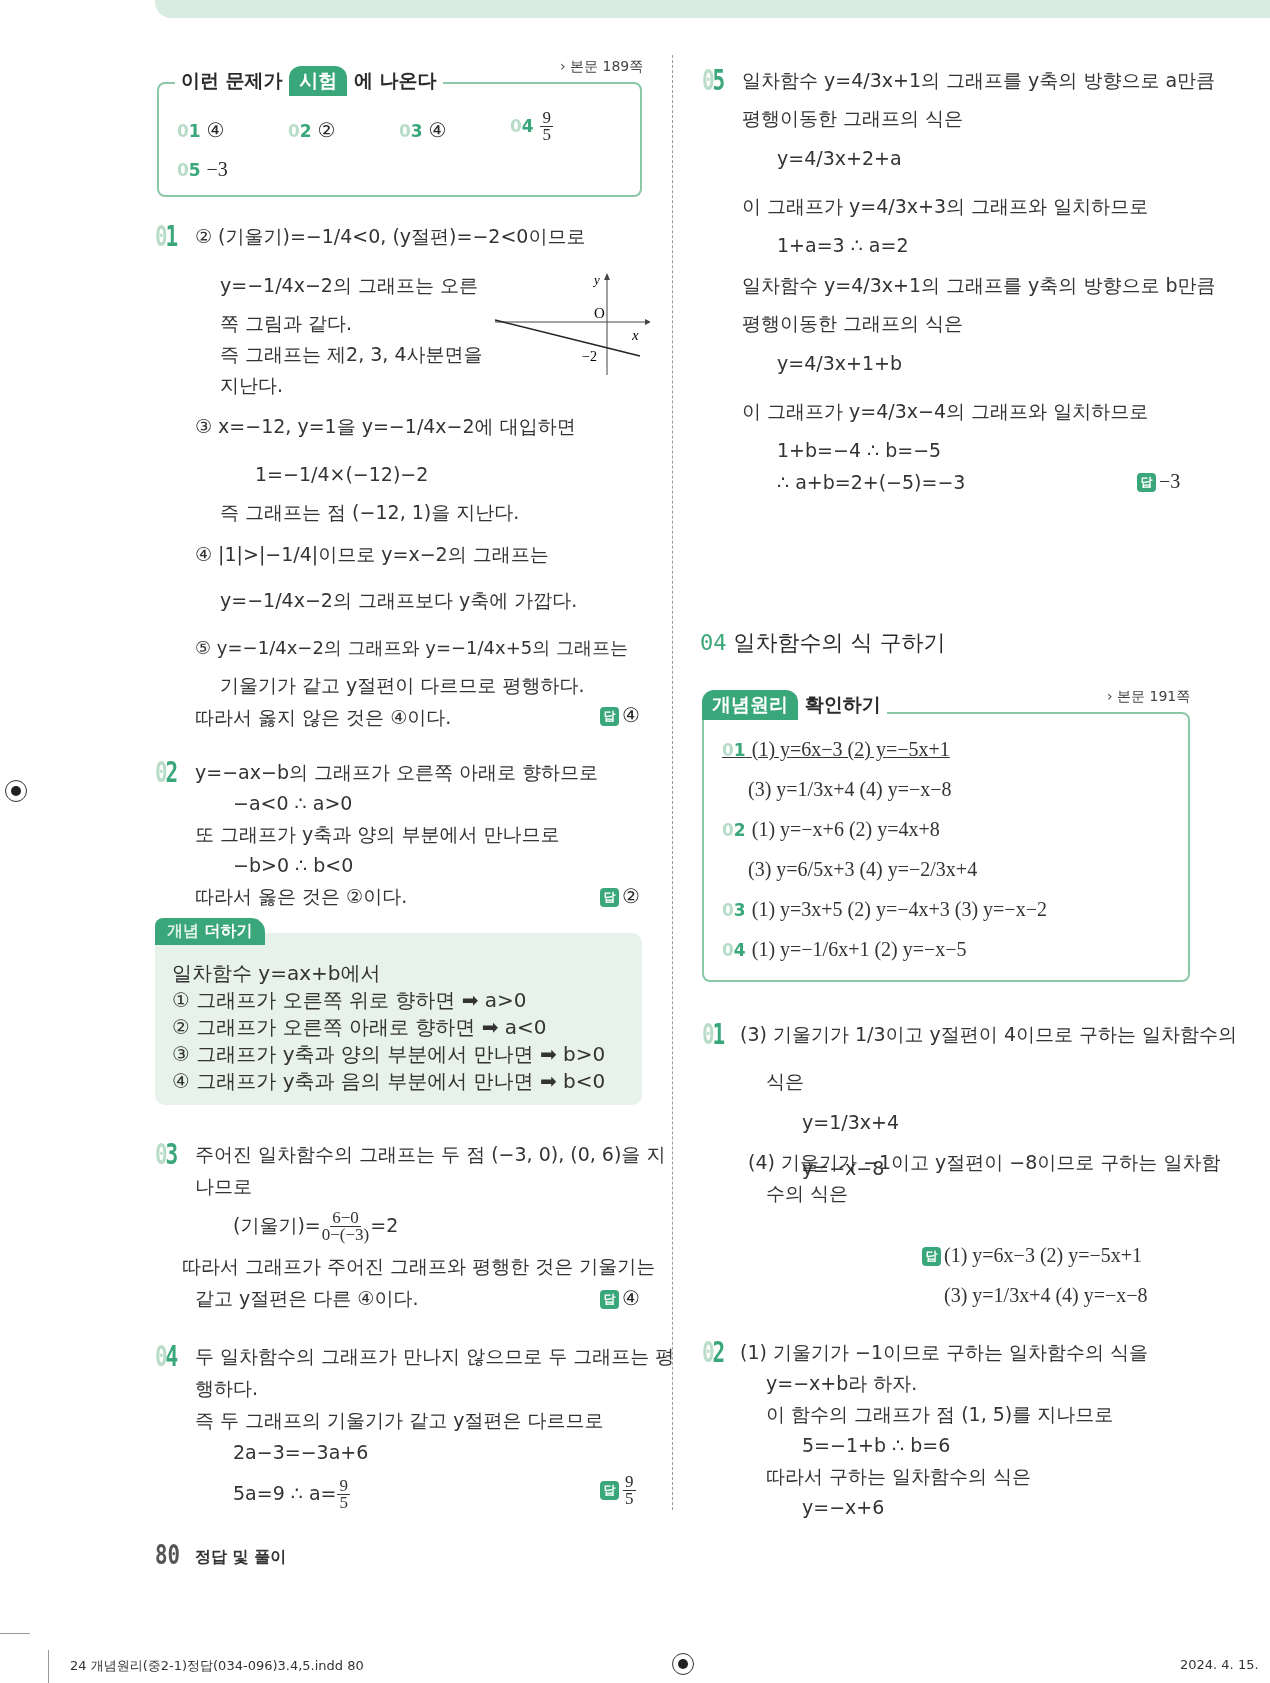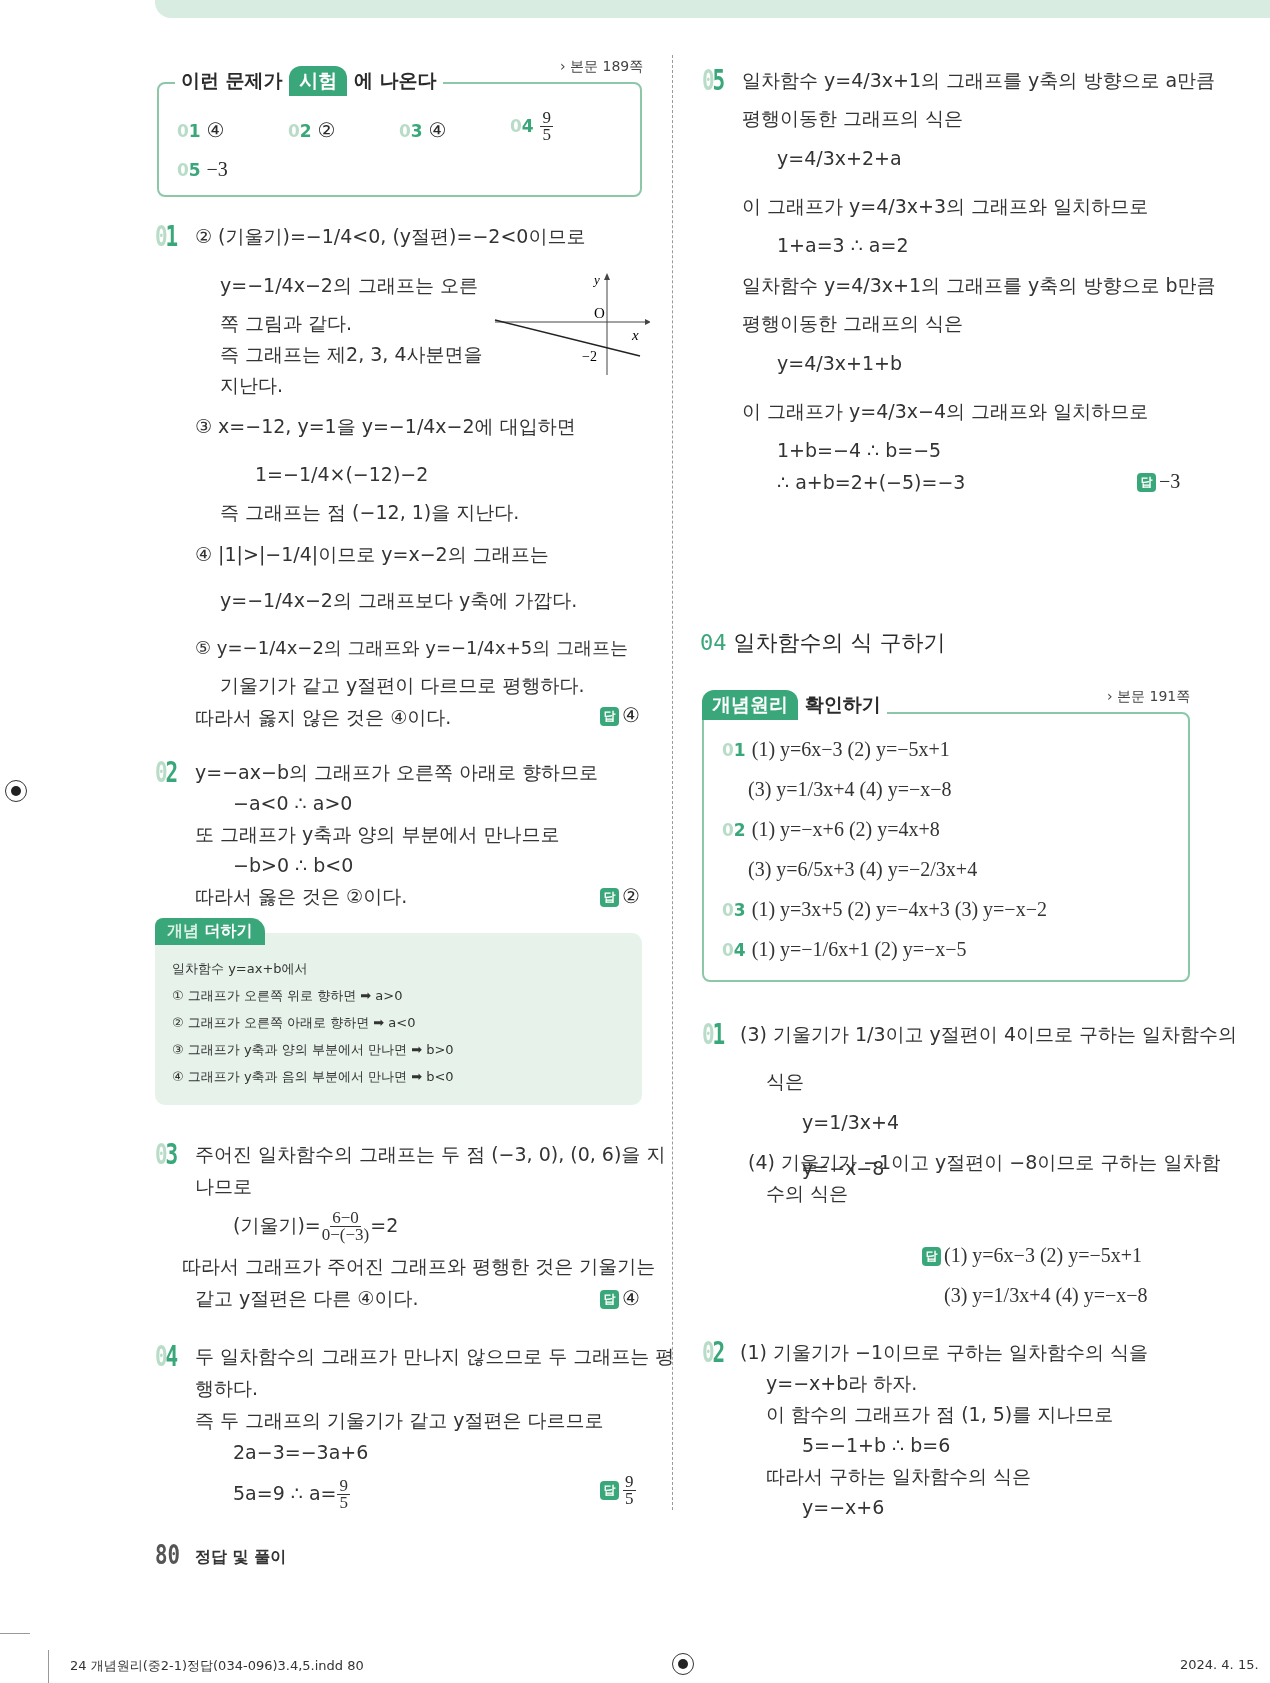--- a/index.html
+++ b/index.html
@@ -16,21 +16,21 @@
   .math { font-family: "Liberation Serif", serif; font-size: 20px; }
   .ans-badge { display: inline-block; width: 19px; height: 19px; background: #3aa77a; color: #fff; border-radius: 4px; font-size: 12px; line-height: 19px; text-align: center; font-weight: bold; vertical-align: middle; margin-right: 3px; }
   .box { position: absolute; border: 2px solid #8cc7a8; border-radius: 8px; }
   .tab-title { position: absolute; font-weight: bold; font-size: 19px; white-space: nowrap; }
   .pill { display: inline-block; background: #3aa77a; color: #fff; padding: 2px 10px; border-radius: 12px 12px 0 0; font-weight: bold; }
   .ref { position: absolute; font-size: 14px; color: #444; white-space: nowrap; }
   .green-num { font-family: "DejaVu Sans", sans-serif; font-weight: bold; color: #3aa77a; font-size: 17px; }
   .green-num .n0 { color: #b9dcc8; }
   .concept { position: absolute; left: 155px; top: 933px; width: 487px; height: 172px; background: #e6f2ea; border-radius: 0 10px 10px 10px; }
   .concept-tab { position: absolute; left: 155px; top: 918px; background: #3aa77a; color: #fff; font-weight: bold; font-size: 16px; padding: 3px 12px; border-radius: 8px 14px 0 0; }
-  .concept-line { position: absolute; left: 172px; font-size: 13px; white-space: nowrap; color: #333; }
+  .concept-line { position: absolute; left: 172px; font-size: 20px; white-space: nowrap; color: #333; }
   .section-title { position: absolute; left: 700px; top: 628px; font-size: 22px; font-weight: normal; white-space: nowrap; }
   .footer { position: absolute; font-size: 13px; color: #333; white-space: nowrap; }
   .reg { position: absolute; width: 22px; height: 22px; border-radius: 50%; border: 1px solid #333; }
   .reg::before { content: ""; position: absolute; left: 5px; top: 5px; width: 10px; height: 10px; background: #222; border-radius: 50%; }
 </style>
 </head>
 <body>
 
 <div class="topband"></div>
 <div class="vdash"></div>
@@ -146,21 +146,21 @@
   <span>일차함수의 식 구하기</span>
 </div>
 
 <div class="box" style="left:702px; top:712px; width:488px; height:270px;"></div>
 <div class="tab-title" style="left:702px; top:690px; background:#fff; padding-right:6px;">
   <span class="pill" style="border-radius:12px 12px 0 0;">개념원리</span>
   <span>확인하기</span>
 </div>
 <div class="ref" style="left:1107px; top:688px;">› <span>본문 191쪽</span></div>
 
-<div class="line" style="left:722px; top:737px;"><span class="green-num"><span class="n0">0</span>1</span> <span class="math">(1) y=6x−3   (2) y=−5x+1</span></div>
+<div class="line" style="left:722px; top:737px;text-decoration:underline;"><span class="green-num"><span class="n0">0</span>1</span> <span class="math">(1) y=6x−3   (2) y=−5x+1</span></div>
 <div class="line" style="left:748px; top:777px;"><span class="math">(3) y=1/3x+4   (4) y=−x−8</span></div>
 <div class="line" style="left:722px; top:817px;"><span class="green-num"><span class="n0">0</span>2</span> <span class="math">(1) y=−x+6   (2) y=4x+8</span></div>
 <div class="line" style="left:748px; top:857px;"><span class="math">(3) y=6/5x+3   (4) y=−2/3x+4</span></div>
 <div class="line" style="left:722px; top:897px;"><span class="green-num"><span class="n0">0</span>3</span> <span class="math">(1) y=3x+5   (2) y=−4x+3   (3) y=−x−2</span></div>
 <div class="line" style="left:722px; top:937px;"><span class="green-num"><span class="n0">0</span>4</span> <span class="math">(1) y=−1/6x+1   (2) y=−x−5</span></div>
 
 <div class="num" style="left:702px; top:1018px;"><span class="n0">0</span>1</div>
 <div class="line" style="left:740px; top:1022px;">(3) 기울기가 1/3이고 y절편이 4이므로 구하는 일차함수의</div>
 <div class="line" style="left:766px; top:1069px;">식은</div>
 <div class="line" style="left:802px; top:1110px;">y=1/3x+4</div>

